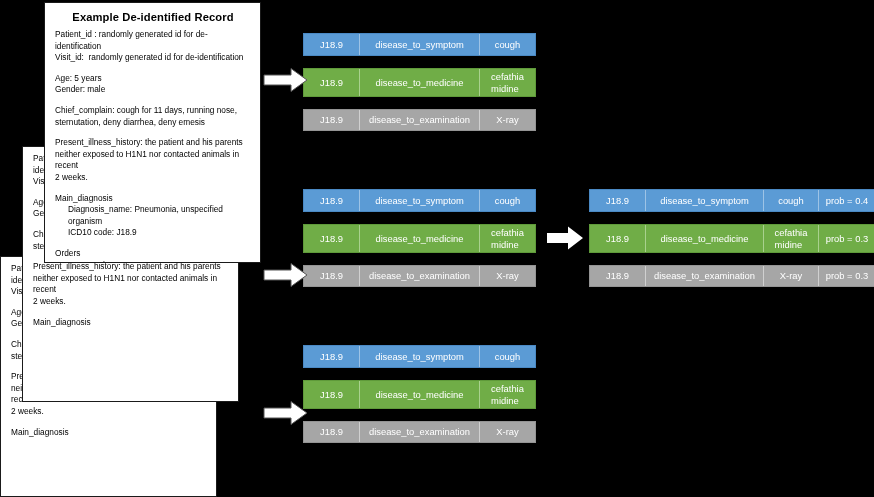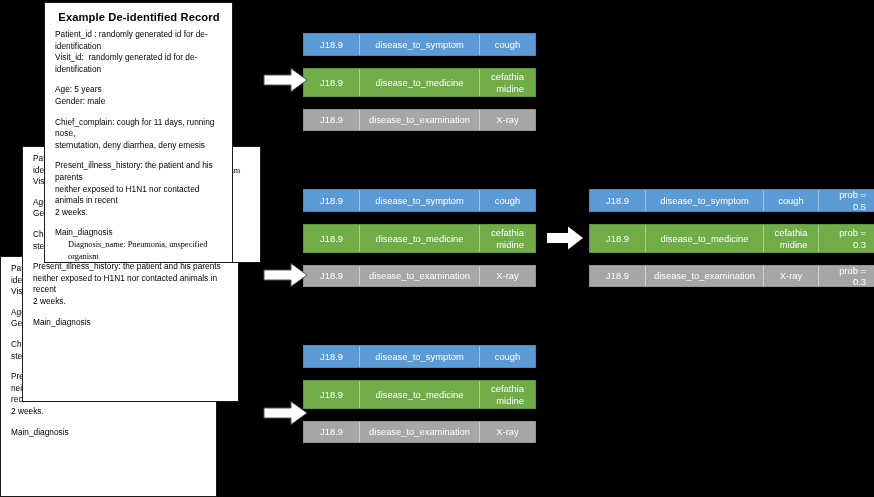--- a/index.html
+++ b/index.html
@@ -39,21 +39,21 @@
     font-weight: bold;
     margin: 1px 0 4px 0;
     letter-spacing: 0.1px;
   }
   .record-card .ln {
     white-space: pre-wrap;
   }
   .record-card .gap {
     height: 9px;
   }
-  .indent1 { padding-left: 13px; font-family: Liberation Serif, serif; }
+  .indent1 { padding-left: 13px; }
   .indent2 { padding-left: 24px; }
 
   
   #card-1 { left: 44px;  top: 2px;   width: 217px; height: 261px; z-index: 40; }
   #card-2 { left: 22px;  top: 146px; width: 217px; height: 261px; z-index: 30; }
   #card-3 { left: 0px;   top: 256px; width: 217px; height: 261px; z-index: 20; }
   #card-4 { left: 0px;   top: 256px; width: 217px; height: 261px; z-index: 20; }
 
   
   .block-arrow {
@@ -75,22 +75,22 @@
     color: #ffffff;
     margin-bottom: 12px;
   }
   .triple-row:last-child { margin-bottom: 0; }
 
   .cell {
     box-sizing: border-box;
     display: flex;
     align-items: center;
     justify-content: center;
-    text-align: right;
-    padding: 2px 9px;
+    text-align: left;
+    padding: 2px 3px;
     line-height: 11.5px;
     border-right: 1px solid rgba(255,255,255,0.55);
     white-space: pre-line;
   }
   .cell:last-child { border-right: none; }
 
   .row-blue  { background: #5b9bd5; border: 1px solid #4a89c4; }
   .row-green { background: #70ad47; border: 1px solid #5f9a3a; }
   .row-gray  { background: #a6a6a6; border: 1px solid #949494; }
   .row-blue .cell  { border-right-color: #9dc3e6; }
@@ -193,21 +193,21 @@
     <div class="ln indent1">Diagnosis_name: Pneumonia, unspecified organism</div>
     <div class="ln indent1">ICD10 code: J18.9</div>
     <div class="gap"></div>
     <div class="ln">Orders</div>
     <div class="ln indent1">exam_order:</div>
     <div class="ln indent2">X-ray</div>
     <div class="ln indent1">medicine_order:</div>
     <div class="ln indent2">cefathiamidine</div>
   </div>
 
-  <div class="record-card" id="card-1" style="left:44px; top:2px; width:189px; height:261px; z-index:40;">
+  <div class="record-card" id="card-1" style="left:44px; top:2px; width:217px; height:261px; z-index:40;">
     <div class="card-title">Example De-identified Record</div>
     <div class="ln">Patient_id : randomly generated id for de-identification</div>
     <div class="ln">Visit_id:  randomly generated id for de-identification</div>
     <div class="gap"></div>
     <div class="ln">Age: 5 years</div>
     <div class="ln">Gender: male</div>
     <div class="gap"></div>
     <div class="ln">Chief_complain: cough for 11 days, running nose,</div>
     <div class="ln">sternutation, deny diarrhea, deny emesis</div>
     <div class="gap"></div>
@@ -303,21 +303,21 @@
       <div class="cell c-pred">disease_to_examination</div>
       <div class="cell c-obj">X-ray</div>
     </div>
   </div>
 
   <div class="triple-group rt" id="group-right-1">
     <div class="triple-row row-blue h-sym">
       <div class="cell c-sub">J18.9</div>
       <div class="cell c-pred">disease_to_symptom</div>
       <div class="cell c-obj">cough</div>
-      <div class="cell c-prob">prob = 0.5</div>
+      <div class="cell c-prob">prob = 0.4</div>
     </div>
     <div class="triple-row row-green h-med">
       <div class="cell c-sub">J18.9</div>
       <div class="cell c-pred">disease_to_medicine</div>
       <div class="cell c-obj">cefathia
 midine</div>
       <div class="cell c-prob">prob = 0.3</div>
     </div>
     <div class="triple-row row-gray h-exm">
       <div class="cell c-sub">J18.9</div>

